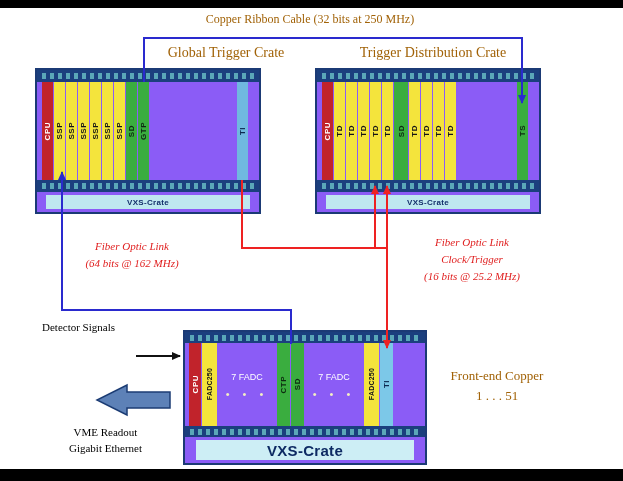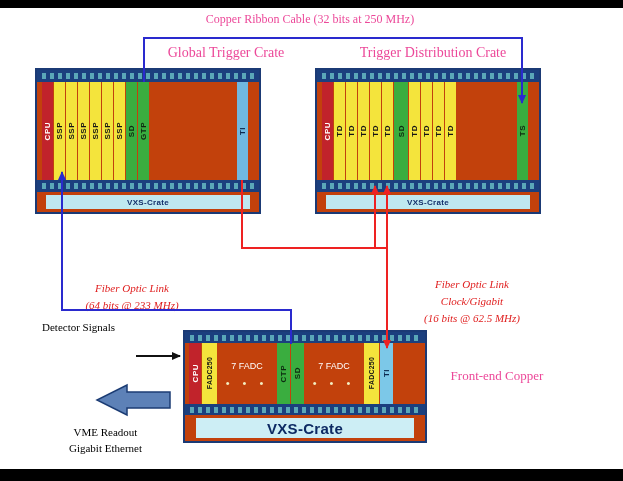--- a/index.html
+++ b/index.html
@@ -2,24 +2,24 @@
 <html><head>
 <meta charset="utf-8">
 <style>
   *{margin:0;padding:0;box-sizing:border-box;}
   html,body{background:#000;}
   .canvas{position:relative;width:623px;height:481px;background:#ffffff;font-family:"Liberation Serif",serif;overflow:hidden;}
   .letterbox{position:absolute;left:0;width:623px;background:#000;}
   #lb-top{top:0;height:8px;}
   #lb-bottom{bottom:0;height:12px;}
 
-  .crate{position:absolute;background:#c2410c;border:2px solid #1b3a75;display:flex;flex-direction:column;}
+  .crate{position:absolute;background:#8b5cf6;border:2px solid #1b3a75;display:flex;flex-direction:column;}
   #global-crate{left:35px;top:68px;width:226px;height:146px;}
   #dist-crate{left:315px;top:68px;width:226px;height:146px;}
-  #frontend-crate{left:183px;top:330px;width:244px;height:113px;}
+  #frontend-crate{left:183px;top:330px;width:244px;height:135px;}
 
   .strip{height:12px;background:#1b3f7e;flex:0 0 auto;}
   .strip .squares{height:6px;margin:3px 5px;background:repeating-linear-gradient(90deg,#5aa7b8 0 4px,#1b3f7e 4px 8px);}
   #frontend-crate .strip{height:11px;}
   #frontend-crate .strip .squares{margin:2.5px 5px;}
 
   .slots{flex:1;display:flex;gap:1px;padding:0 5px;min-height:0;}
   #frontend-crate .slots{padding:0 4px;}
   .slot{width:11px;display:flex;align-items:center;justify-content:center;}
   .slot span{writing-mode:vertical-rl;transform:rotate(180deg);font-family:"Liberation Sans",sans-serif;font-weight:bold;font-size:8px;letter-spacing:.5px;white-space:nowrap;}
@@ -39,22 +39,22 @@
   .bank{width:58px;display:flex;flex-direction:column;align-items:center;justify-content:center;gap:9px;color:#fff;font-family:"Liberation Sans",sans-serif;}
   .bank .bank-label{font-size:9px;}
   .bank .dots{font-size:11px;color:#f3efc2;letter-spacing:5px;line-height:6px;}
 
   .vxs-wrap{height:20px;padding:3px 9px;flex:0 0 auto;}
   .vxs-bar{height:14px;background:#bfe8f0;display:flex;align-items:center;justify-content:center;font-family:"Liberation Sans",sans-serif;font-size:8px;font-weight:bold;color:#14306b;letter-spacing:.3px;}
   #frontend-crate .vxs-wrap{height:26px;padding:3px 11px;}
   #frontend-crate .vxs-bar{height:20px;font-size:15px;font-weight:600;background:#cdeef5;color:#0d2a63;}
 
   .lbl{position:absolute;}
-  .blue-text{color:#ec4899;}
-  .red-text{color:#e02020;font-style:italic;margin-top:42px;}
+  .blue-text{color:#a16207;}
+  .red-text{color:#e02020;font-style:italic;}
   #copper-label{left:120px;top:12px;width:380px;text-align:center;font-size:12px;}
   #global-title{left:116px;top:45px;width:220px;text-align:center;font-size:14px;}
   #dist-title{left:323px;top:45px;width:220px;text-align:center;font-size:14px;}
   #fiber-left{left:52px;top:238px;width:160px;text-align:center;font-size:11px;line-height:17px;}
   #fiber-right{left:397px;top:234px;width:150px;text-align:center;font-size:11px;line-height:17px;}
   #detector-label{left:42px;top:321px;width:110px;font-size:11px;color:#000;}
   #vme-label{left:38px;top:424px;width:135px;text-align:center;font-size:11px;color:#000;line-height:16px;}
   #frontend-title{left:432px;top:366px;width:130px;text-align:center;font-size:13px;line-height:20px;}
 
   svg.overlay{position:absolute;left:0;top:0;pointer-events:none;}
@@ -162,34 +162,35 @@
     <div class="strip">
         <div class="squares"></div>
       </div>
     <div class="vxs-wrap">
       <div class="vxs-bar">VXS-Crate</div>
     </div>
   </div>
 
   <div class="lbl red-text" id="fiber-left">
     <div>Fiber Optic Link</div>
-    <div>(64 bits @ 233 MHz)</div>
+    <div>(64 bits @ 162 MHz)</div>
   </div>
   <div class="lbl red-text" id="fiber-right">
     <div>Fiber Optic Link</div>
-    <div>Clock/Gigabit</div>
-    <div>(16 bits @ 62.5 MHz)</div>
+    <div>Clock/Trigger</div>
+    <div>(16 bits @ 25.2 MHz)</div>
   </div>
   <div class="lbl" id="detector-label">Detector Signals</div>
   <div class="lbl" id="vme-label">
     <div>VME Readout</div>
     <div>Gigabit Ethernet</div>
   </div>
   <div class="lbl blue-text" id="frontend-title">
     <div>Front-end Copper</div>
+    <div>1 . . . 51</div>
   </div>
 
   <div class="crate" id="frontend-crate">
     <div class="strip">
         <div class="squares"></div>
       </div>
     <div class="slots">
       <div class="slot red w12">
           <span>CPU</span>
         </div>

